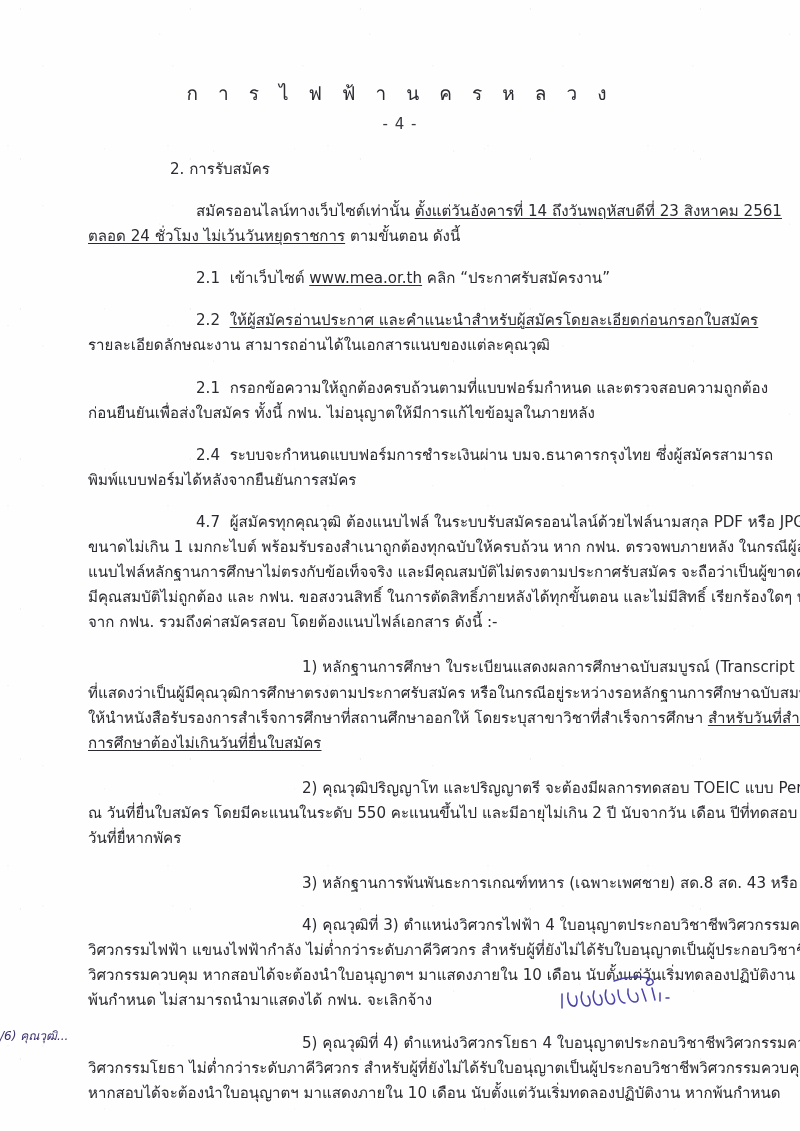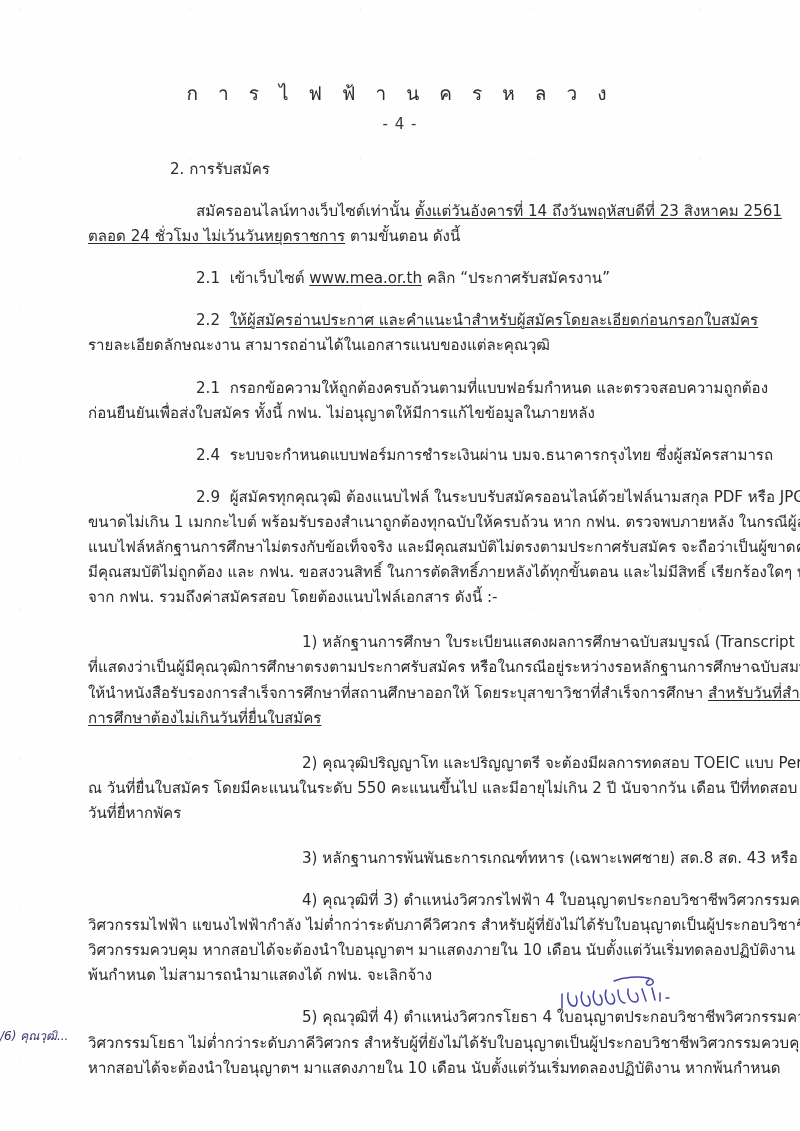--- a/index.html
+++ b/index.html
@@ -141,26 +141,27 @@
 
     <div class="blk">
       <p class="line ind-para"><span>2.1</span>&nbsp;&nbsp;<span>กรอกข้อความให้ถูกต้องครบถ้วนตามที่แบบฟอร์มกำหนด และตรวจสอบความถูกต้อง</span></p>
       <p class="line ind-flush">ก่อนยืนยันเพื่อส่งใบสมัคร ทั้งนี้ กฟน. ไม่อนุญาตให้มีการแก้ไขข้อมูลในภายหลัง</p>
     </div>
 
     <div class="spacer-sm"></div>
 
     <div class="blk">
       <p class="line ind-para"><span>2.4</span>&nbsp;&nbsp;<span>ระบบจะกำหนดแบบฟอร์มการชำระเงินผ่าน บมจ.ธนาคารกรุงไทย ซึ่งผู้สมัครสามารถ</span></p>
-    </div>
-
-    <div class="spacer-sm"></div>
-
-    <div class="blk">
-      <p class="line ind-para"><span>2.9</span>&nbsp;&nbsp;<span>ผู้สมัครทุกคุณวุฒิ ต้องแนบไฟล์ ในระบบรับสมัครออนไลน์ด้วยไฟล์นามสกุล PDF หรือ JPG</span></p>
+      <p class="line ind-flush">พิมพ์แบบฟอร์มได้หลังจากยืนยันการสมัคร</p>
+    </div>
+
+    <div class="spacer-sm"></div>
+
+    <div class="blk">
+      <p class="line ind-para"><span>4.7</span>&nbsp;&nbsp;<span>ผู้สมัครทุกคุณวุฒิ ต้องแนบไฟล์ ในระบบรับสมัครออนไลน์ด้วยไฟล์นามสกุล PDF หรือ JPG</span></p>
       <p class="line ind-flush">ขนาดไม่เกิน 1 เมกกะไบต์ พร้อมรับรองสำเนาถูกต้องทุกฉบับให้ครบถ้วน หาก กฟน. ตรวจพบภายหลัง ในกรณีผู้สมัคร</p>
       <p class="line ind-flush">แนบไฟล์หลักฐานการศึกษาไม่ตรงกับข้อเท็จจริง และมีคุณสมบัติไม่ตรงตามประกาศรับสมัคร จะถือว่าเป็นผู้ขาดคุณสมบัติ</p>
       <p class="line ind-flush">มีคุณสมบัติไม่ถูกต้อง และ กฟน. ขอสงวนสิทธิ์ ในการตัดสิทธิ์ภายหลังได้ทุกขั้นตอน และไม่มีสิทธิ์ เรียกร้องใดๆ ทั้งสิ้น</p>
       <p class="line ind-flush">จาก กฟน. รวมถึงค่าสมัครสอบ โดยต้องแนบไฟล์เอกสาร ดังนี้ :-</p>
     </div>
 
     <div class="spacer-md"></div>
 
     <div class="blk">
       <p class="line ind-sub">1) หลักฐานการศึกษา ใบระเบียนแสดงผลการศึกษาฉบับสมบูรณ์ (Transcript of Records)</p>

